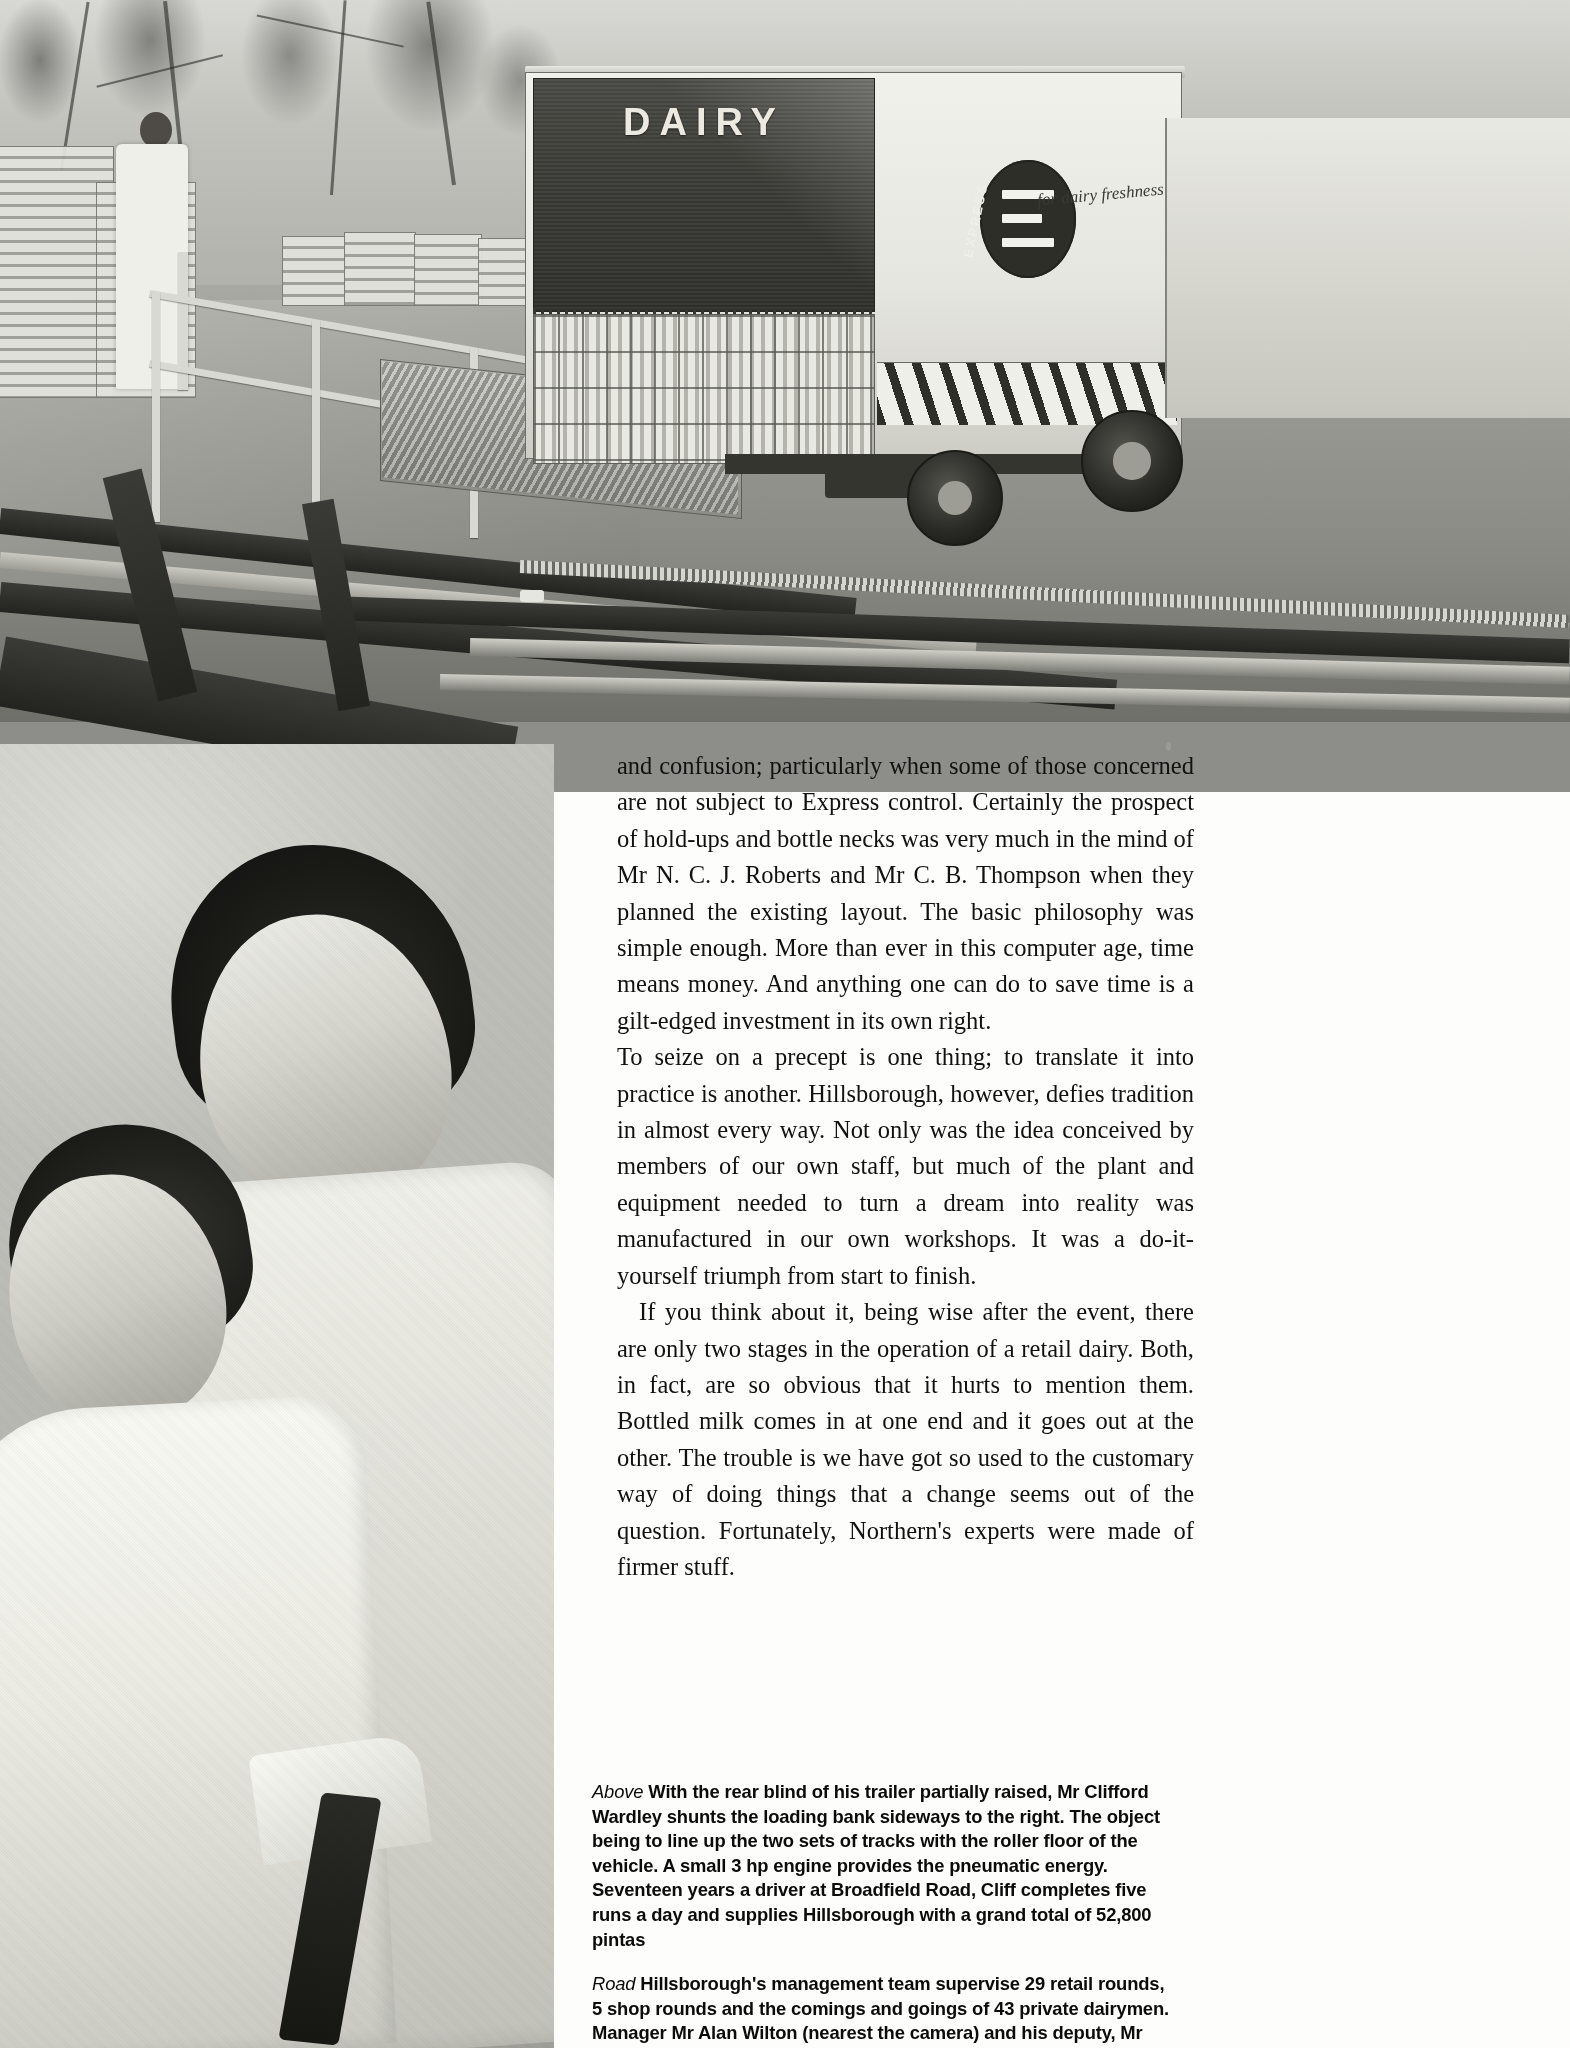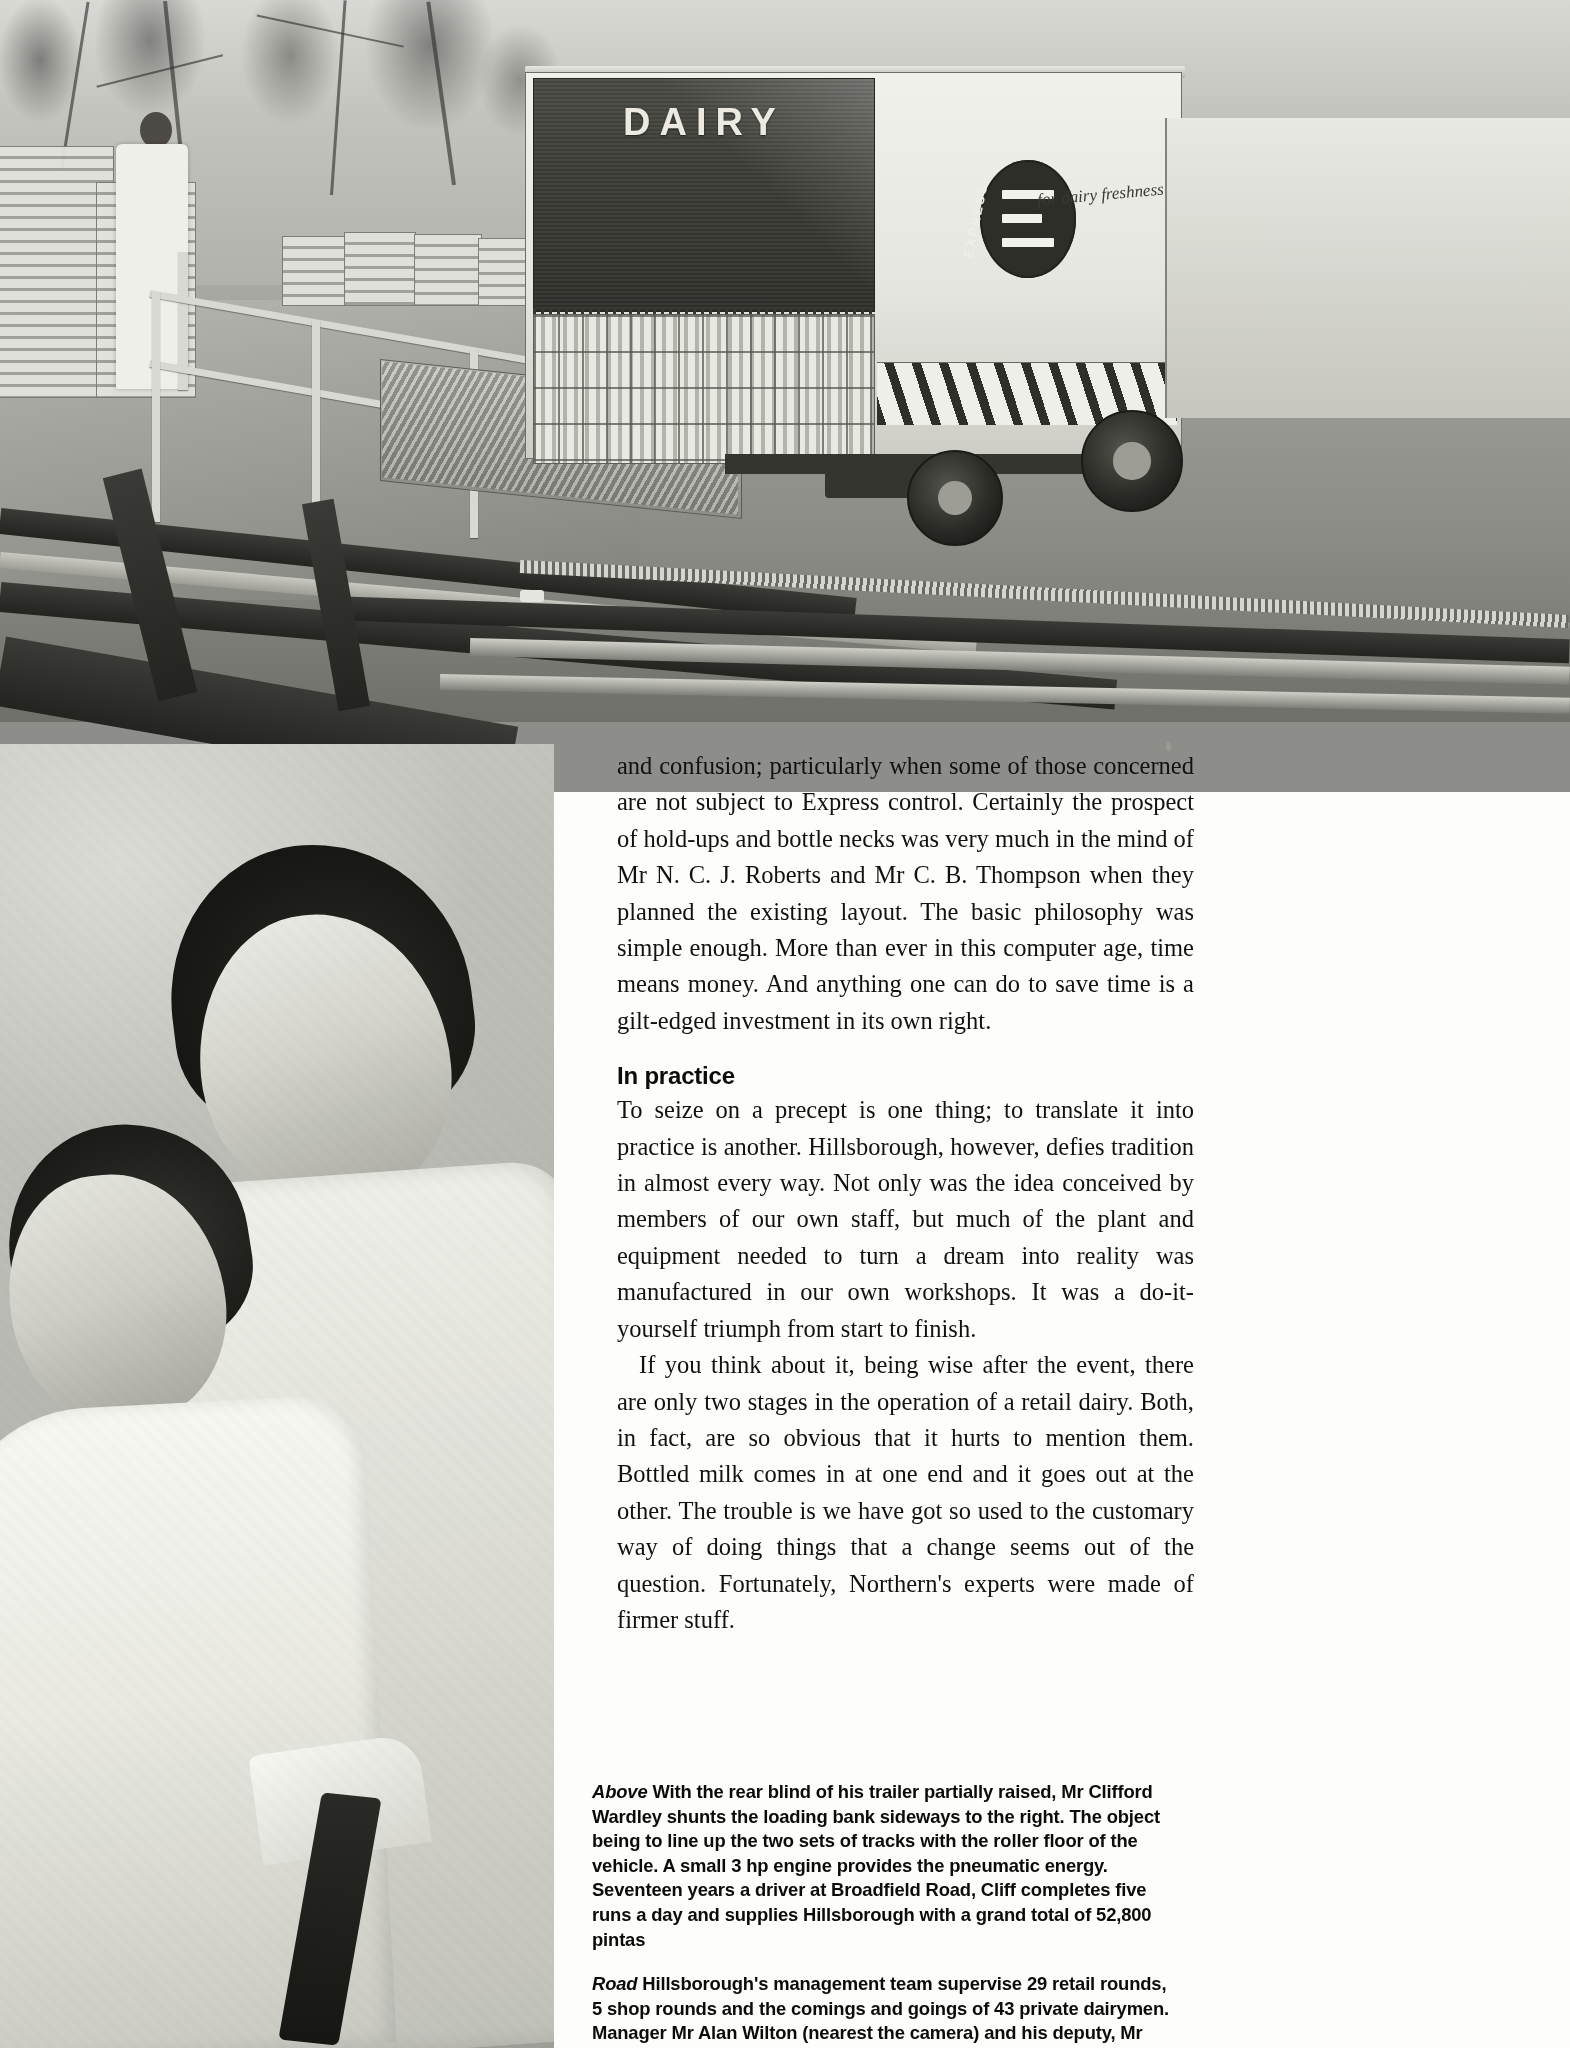--- a/index.html
+++ b/index.html
@@ -388,21 +388,21 @@
   .caption {
     font-family: "Liberation Sans", sans-serif;
     font-weight: 700;
     font-size: 18.4px;
     line-height: 24.6px;
     color: #0b0b0a;
     margin: 0 0 20px 0;
     letter-spacing: -.15px;
   }
   .caption .lead {
-    font-weight: 700;
+    font-weight: 400;
     font-style: italic;
   }
 
   
   .speck {
     position: absolute;
     background: #9b9b95;
     border-radius: 50%;
   }
 </style>
@@ -503,21 +503,20 @@
     <div class="pl-face-front"></div>
     <div class="pl-coat-front"></div>
     <div class="pl-collar"></div>
     <div class="pl-tie"></div>
     <div class="pl-grain"></div>
   </div>
 
   <div class="text-col">
     <p class="body-para">and confusion; particularly when some of those concerned are not subject to Express control. Certainly the prospect of hold-ups and bottle necks was very much in the mind of Mr N. C. J. Roberts and Mr C. B. Thompson when they planned the existing layout. The basic philosophy was simple enough. More than ever in this computer age, time means money. And anything one can do to save time is a gilt-edged investment in its own right.</p>
 
-    <h2 class="section-head">In practice</h2>
 
     <p class="body-para">To seize on a precept is one thing; to translate it into practice is another. Hillsborough, however, defies tradition in almost every way. Not only was the idea conceived by members of our own staff, but much of the plant and equipment needed to turn a dream into reality was manufactured in our own workshops. It was a do-it-yourself triumph from start to finish.</p>
     <p class="body-para indent">If you think about it, being wise after the event, there are only two stages in the operation of a retail dairy. Both, in fact, are so obvious that it hurts to mention them. Bottled milk comes in at one end and it goes out at the other. The trouble is we have got so used to the customary way of doing things that a change seems out of the question. Fortunately, Northern's experts were made of firmer stuff.</p>
   </div>
 
   <div class="captions">
     <p class="caption"><span class="lead">Above</span><span> With the rear blind of his trailer partially raised, Mr Clifford Wardley shunts the loading bank sideways to the right. The object being to line up the two sets of tracks with the roller floor of the vehicle. A small 3 hp engine provides the pneumatic energy. Seventeen years a driver at Broadfield Road, Cliff completes five runs a day and supplies Hillsborough with a grand total of 52,800 pintas</span></p>
     <p class="caption"><span class="lead">Road</span><span> Hillsborough's management team supervise 29 retail rounds, 5 shop rounds and the comings and goings of 43 private dairymen. Manager Mr Alan Wilton (nearest the camera) and his deputy, Mr Bill Clarke, speak well of the new depot</span></p>
   </div>
 

